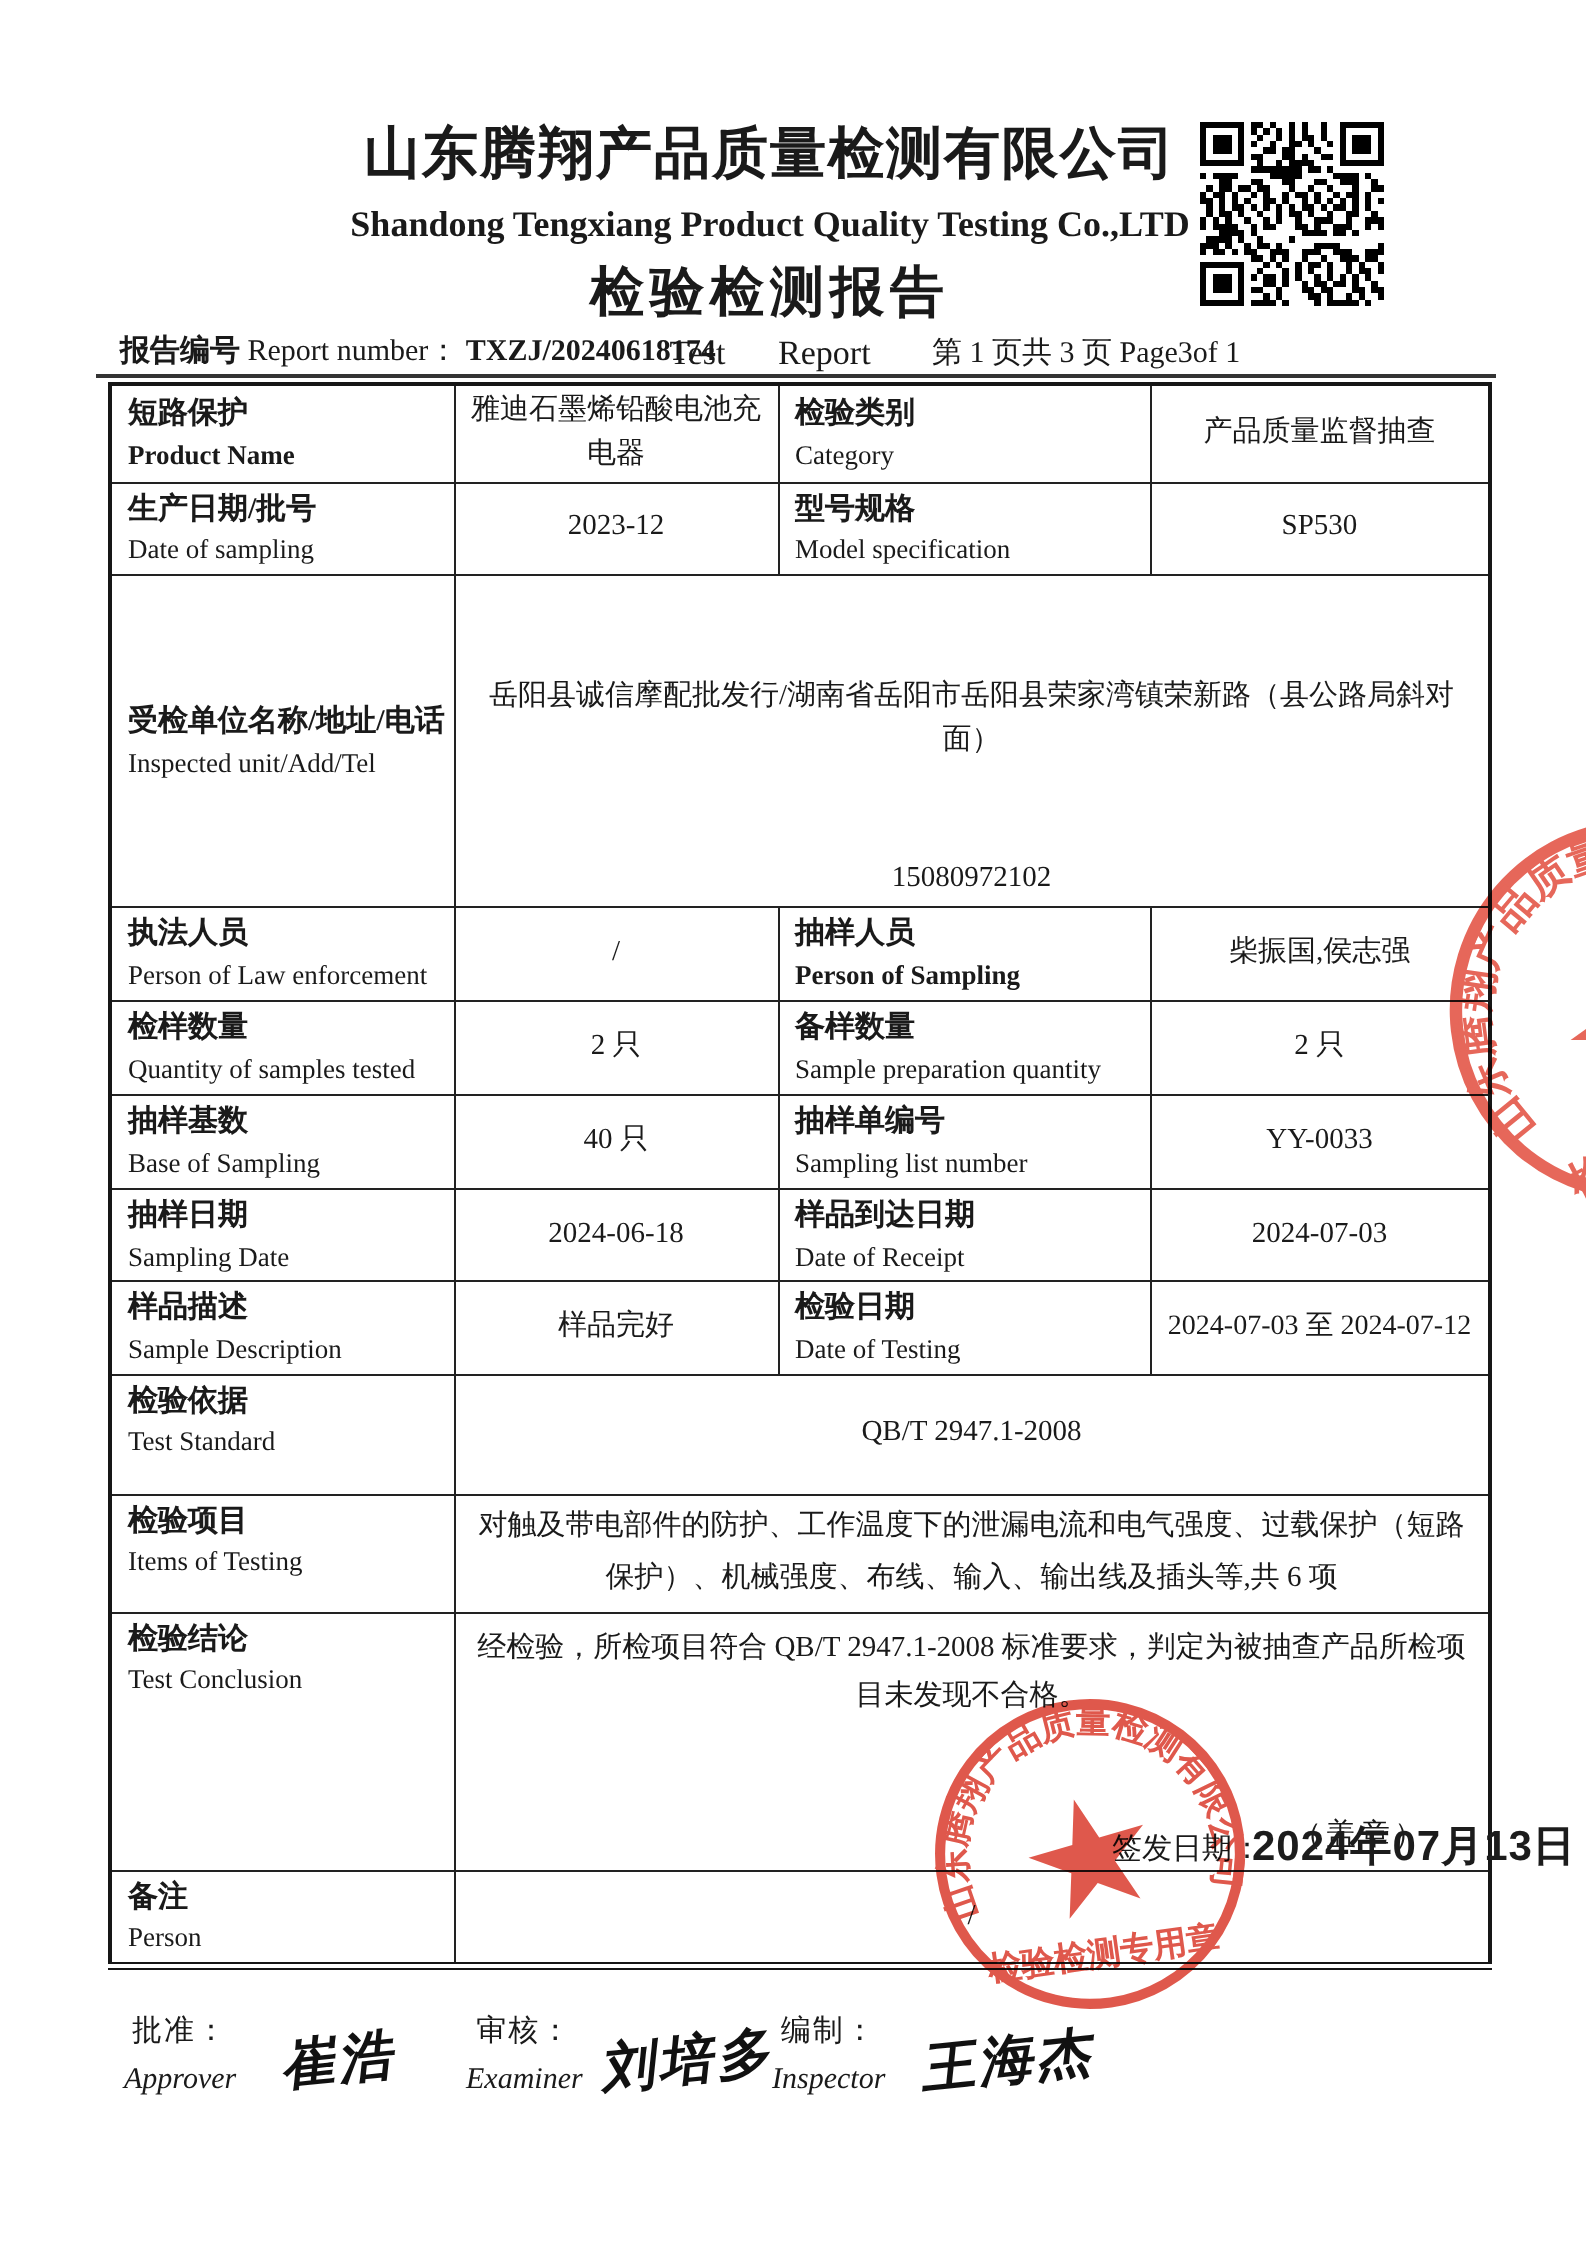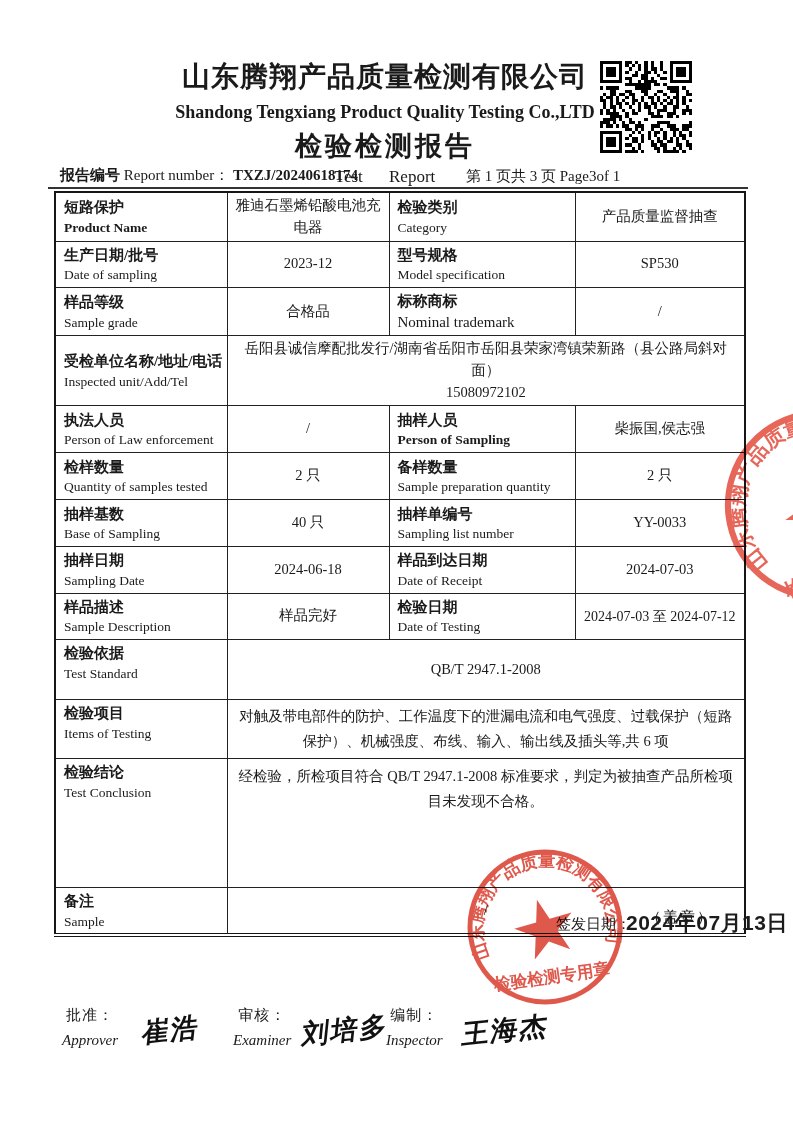--- a/index.html
+++ b/index.html
@@ -27,21 +27,21 @@
     border-collapse:collapse; table-layout:fixed; }
   table.main { border:2px solid #161616; border-bottom:4px double #161616; }
   table.main td { border:1px solid #222; vertical-align:middle; overflow:hidden; }
   td.lbl { padding:3px 4px 3px 8px; }
   td.lbl .cn { font-size:15px; font-weight:bold; line-height:1.45; }
   td.lbl .en { font-size:13.5px; line-height:1.3; }
   td.lbl .en.bold { font-weight:bold; }
   td.val { text-align:center; font-size:14.5px; padding:2px 6px; line-height:1.5; }
   tr.top td { vertical-align:top; }
   tr.top td.val.vcenter { vertical-align:middle; }
-  .vline { display:block; }
+  .vline { display:block;margin-top:48px; }
 
   
   .stamp { position:absolute; mix-blend-mode:multiply; opacity:.92; pointer-events:none; }
   .stamp-main { left:466px; top:848px; width:158px; height:158px; transform:rotate(-8deg); }
   .stamp-edge { left:723px; top:408px; width:194px; height:194px; transform:rotate(-28deg); }
   .stamp svg { width:100%; height:100%; overflow:visible; }
 
   
   .seal-hint { position:absolute; left:646px; top:908px; font-size:15px; letter-spacing:2px;text-align:center; }
   .issue-label { position:absolute; left:556px; top:915px; font-size:15px; }
@@ -431,32 +431,20 @@
           <div class="en">Date of sampling</div>
         </td>
     <td class="val">2023-12</td>
     <td class="lbl">
           <div class="cn">型号规格</div>
           <div class="en">Model specification</div>
         </td>
     <td class="val">SP530</td>
   </tr>
 
-  <tr style="height:45px">
-    <td class="lbl">
-          <div class="cn">样品等级</div>
-          <div class="en">Sample grade</div>
-        </td>
-    <td class="val">合格品</td>
-    <td class="lbl">
-          <div class="cn">标称商标</div>
-          <div class="en" style="font-size:15px">Nominal trademark</div>
-        </td>
-    <td class="val">/</td>
-  </tr>
 
 
   <tr style="height:48px">
     <td class="lbl">
           <div class="cn">受检单位名称/地址/电话</div>
           <div class="en">Inspected unit/Add/Tel</div>
         </td>
     <td class="val" colspan="3">
       <span class="vline">岳阳县诚信摩配批发行/湖南省岳阳市岳阳县荣家湾镇荣新路（县公路局斜对面）</span>
       <span class="vline">15080972102</span>
@@ -549,21 +537,21 @@
     <td class="lbl">
           <div class="cn">检验结论</div>
           <div class="en">Test Conclusion</div>
         </td>
     <td class="val" colspan="3" style="vertical-align:top; padding-top:5px; line-height:1.7">经检验，所检项目符合 QB/T 2947.1-2008 标准要求，判定为被抽查产品所检项目未发现不合格。</td>
   </tr>
 
   <tr style="height:48px">
     <td class="lbl">
           <div class="cn">备注</div>
-          <div class="en">Sample</div>
+          <div class="en">Person</div>
         </td>
     <td class="val" colspan="3">/</td>
   </tr>
 </tbody>
   </table>
 
 <div class="seal-hint">（盖章）</div>
 <div class="issue-label">签发日期：</div>
 <div class="issue-date">2024年07月13日</div>
 

